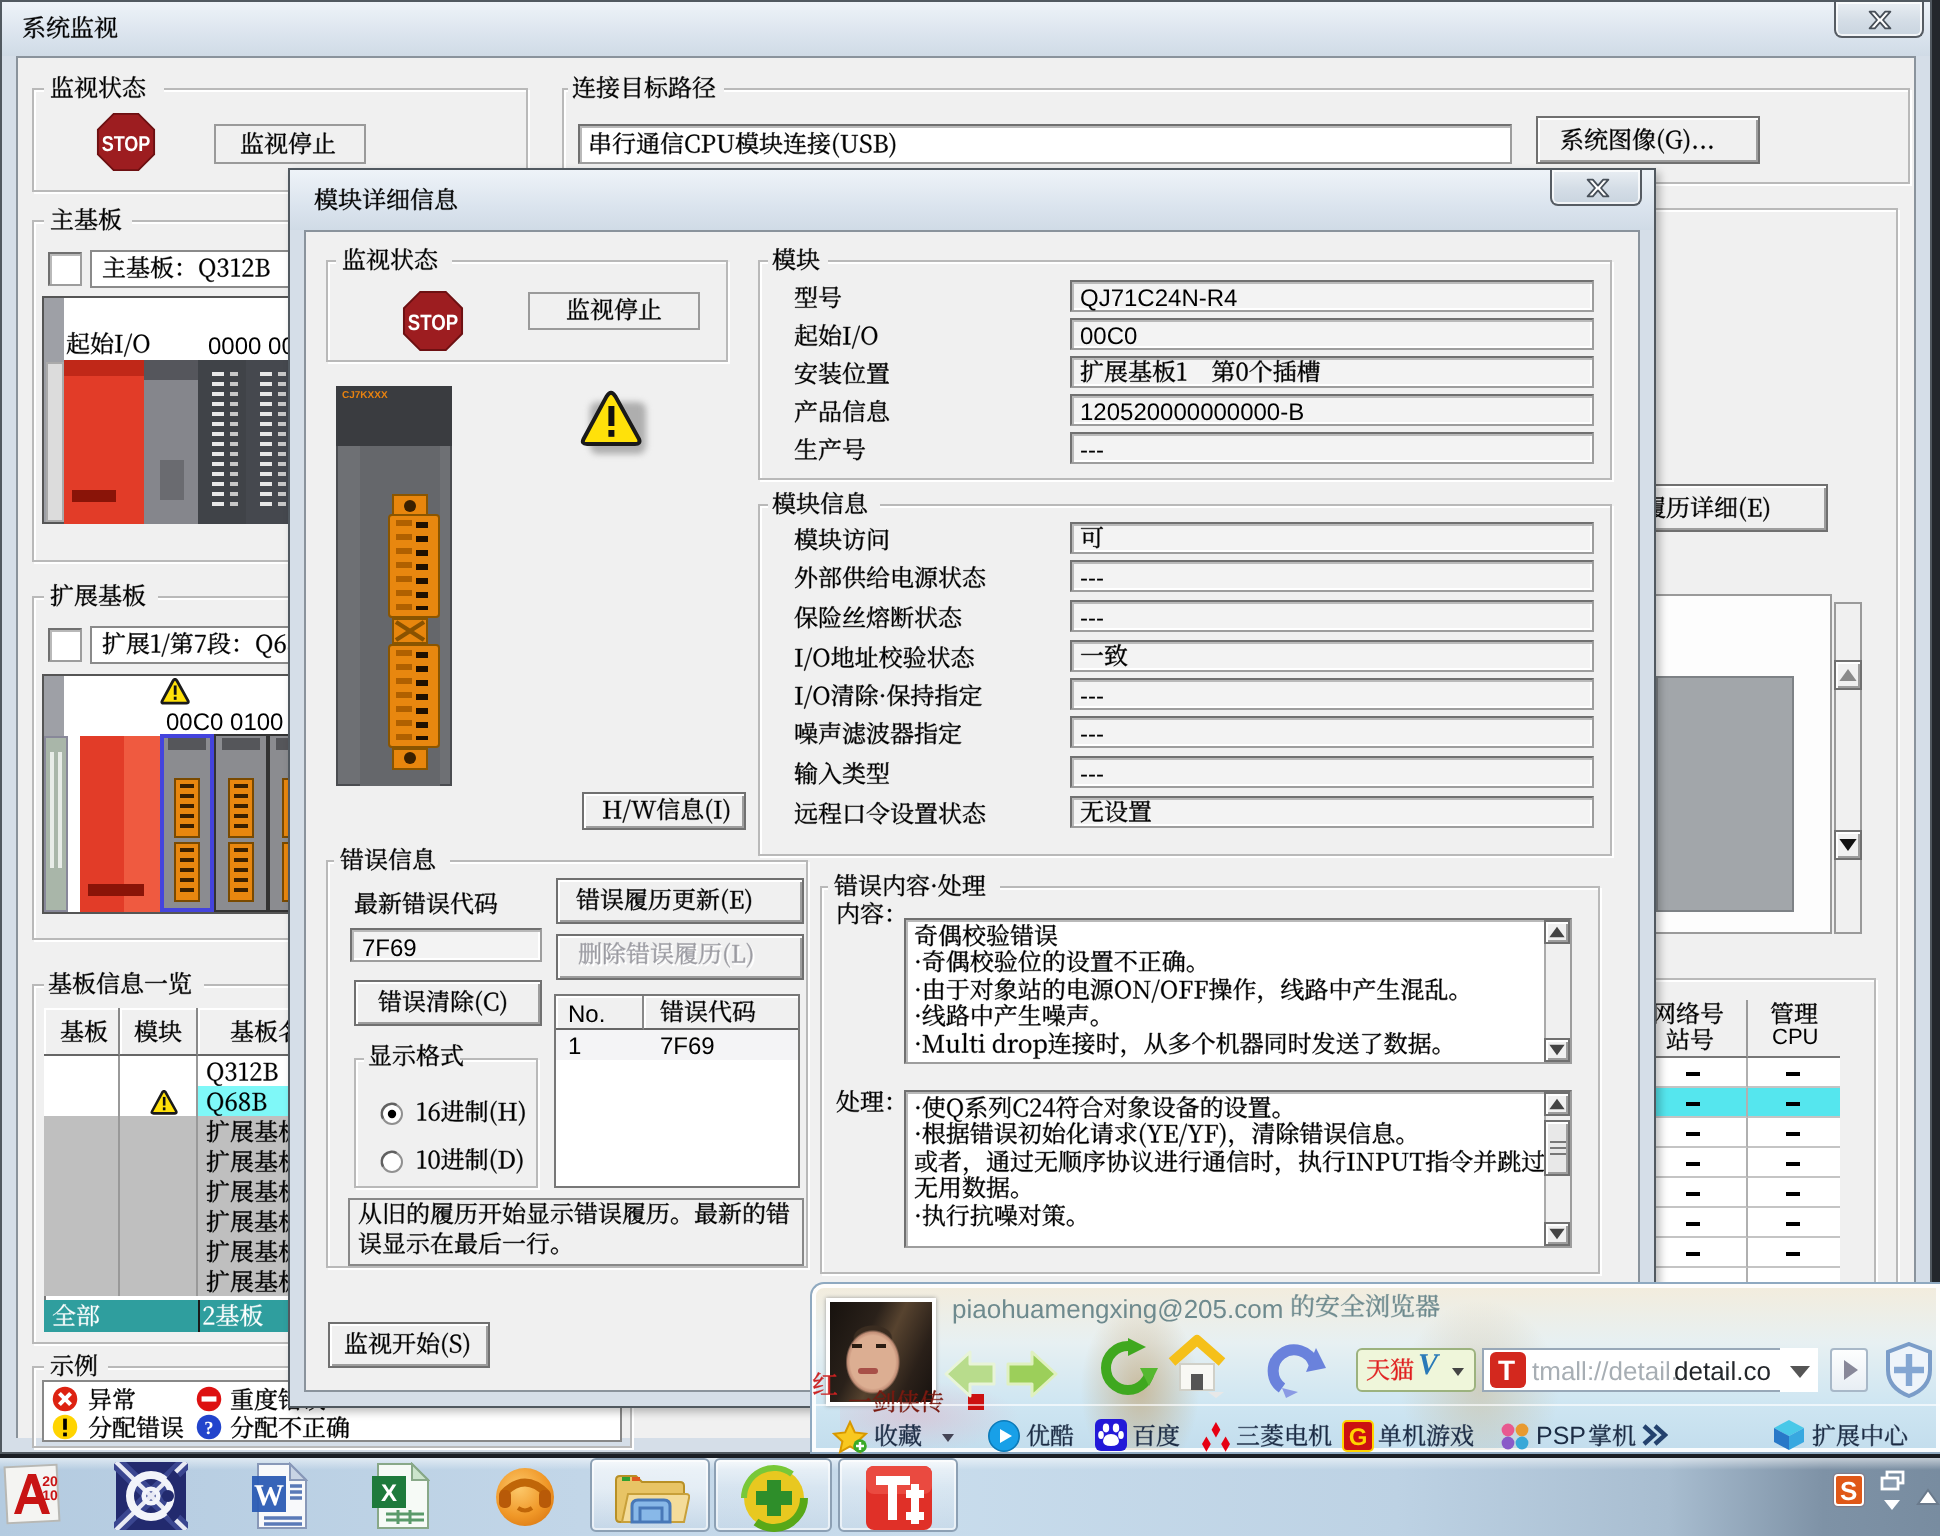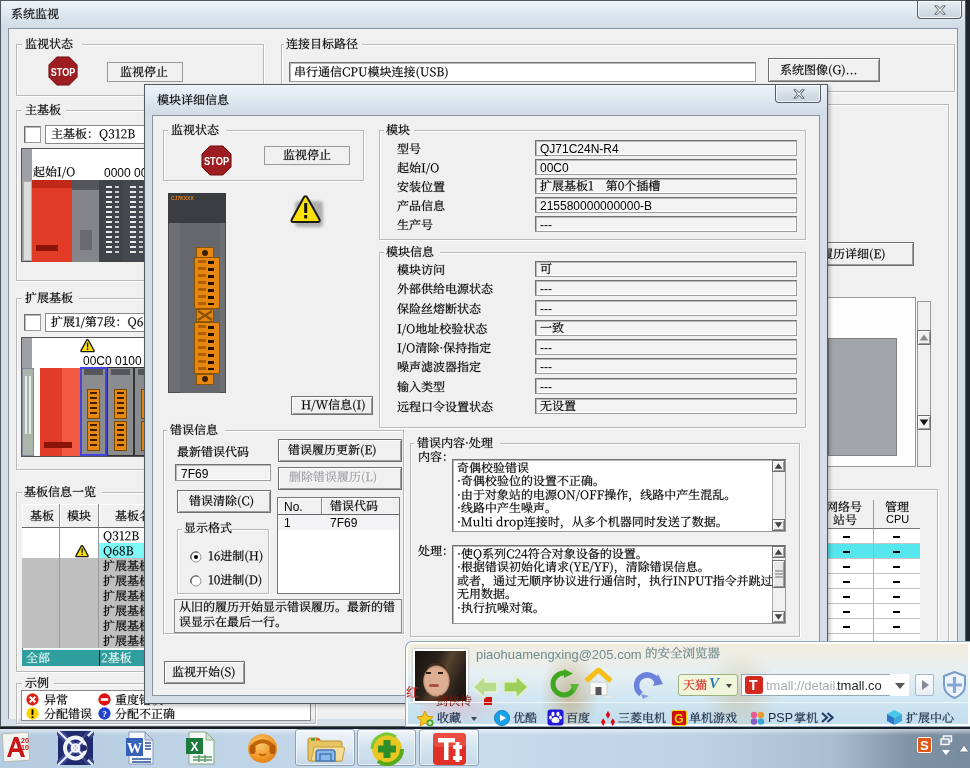--- a/index.html
+++ b/index.html
@@ -610,21 +610,21 @@
       </svg>
       <svg class="t" style="left:397px;top:200px;fill:#000;stroke:#000;stroke-width:0.22px;">
         <g transform="translate(0,10.2)">
           <use href="#g90" x="0"></use>
           <use href="#g91" x="12"></use>
           <use href="#g17" x="24"></use>
           <use href="#g64" x="36"></use>
         </g>
       </svg>
       <div class="sunk" style="left:535px;top:197px;width:262px;height:16px;"></div>
-      <div class="a" style="left:540px;top:199px;font-size:12px;color:#000;font-weight:normal;white-space:pre;line-height:14px;">215580000000000-B</div>
+      <div class="a" style="left:540px;top:199px;font-size:12px;color:#000;font-weight:normal;white-space:pre;line-height:14px;">120520000000000-B</div>
       <svg class="t" style="left:397px;top:219px;fill:#000;stroke:#000;stroke-width:0.22px;">
         <g transform="translate(0,10.2)">
           <use href="#g92" x="0"></use>
           <use href="#g90" x="12"></use>
           <use href="#g40" x="24"></use>
         </g>
       </svg>
       <div class="sunk" style="left:535px;top:216px;width:262px;height:16px;"></div>
       <div class="a" style="left:540px;top:218px;font-size:12px;color:#000;font-weight:normal;white-space:pre;line-height:14px;">---</div>
       <div class="grp" style="left:379px;top:252px;width:427px;height:176px"></div>
@@ -1271,21 +1271,21 @@
         </g>
       </svg>
       <div class="a" style="left:709px;top:675px;font-size:15px;color:#2a7ab8;font-weight:bold;white-space:pre;line-height:17px;font-family:'Liberation Serif',serif;font-style:italic">V</div>
       <svg class="a" style="left:725px;top:683px" width="8" height="6">
         <polygon points="1,1 7,1 4,5" fill="#444"></polygon>
       </svg>
       <div class="a" style="left:741px;top:674px;width:168px;height:22px;background:#fff;border:1px solid #98a8b8"></div>
       <div class="a" style="left:745px;top:676px;width:18px;height:18px;background:#d3281e;border-radius:3px"></div>
       <div class="a" style="left:749px;top:677px;font-size:14px;color:#fff;font-weight:bold;white-space:pre;line-height:16px;">T</div>
       <div class="a" style="left:766px;top:678px;font-size:13px;color:#a7aeb4;font-weight:normal;white-space:pre;line-height:15px;">tmall://detail.</div>
-      <div class="a" style="left:837px;top:678px;font-size:13px;color:#23272b;font-weight:normal;white-space:pre;line-height:15px;">tmall.co</div>
+      <div class="a" style="left:837px;top:678px;font-size:13px;color:#23272b;font-weight:normal;white-space:pre;line-height:15px;">detail.co</div>
       <div class="a" style="left:890px;top:674px;width:1px;height:22px;background:#98a8b8"></div>
       <div class="a" style="left:890px;top:674px;width:19px;height:22px;background:#fff"></div>
       <svg class="a" style="left:894px;top:682px" width="12" height="8">
         <polygon points="1,1 11,1 6,7" fill="#555"></polygon>
       </svg>
       <div class="a" style="left:915px;top:674px;width:19px;height:22px;background:linear-gradient(180deg,#fdfefe,#e8eef4);border:1px solid #a8b8c8;border-radius:2px"></div>
       <svg class="a" style="left:921px;top:679px" width="9" height="12">
         <polygon points="1,1 8,6 1,11" fill="#889"></polygon>
       </svg>
       <svg class="a" style="left:942px;top:671px" width="25" height="28" viewBox="0 0 25 28">

